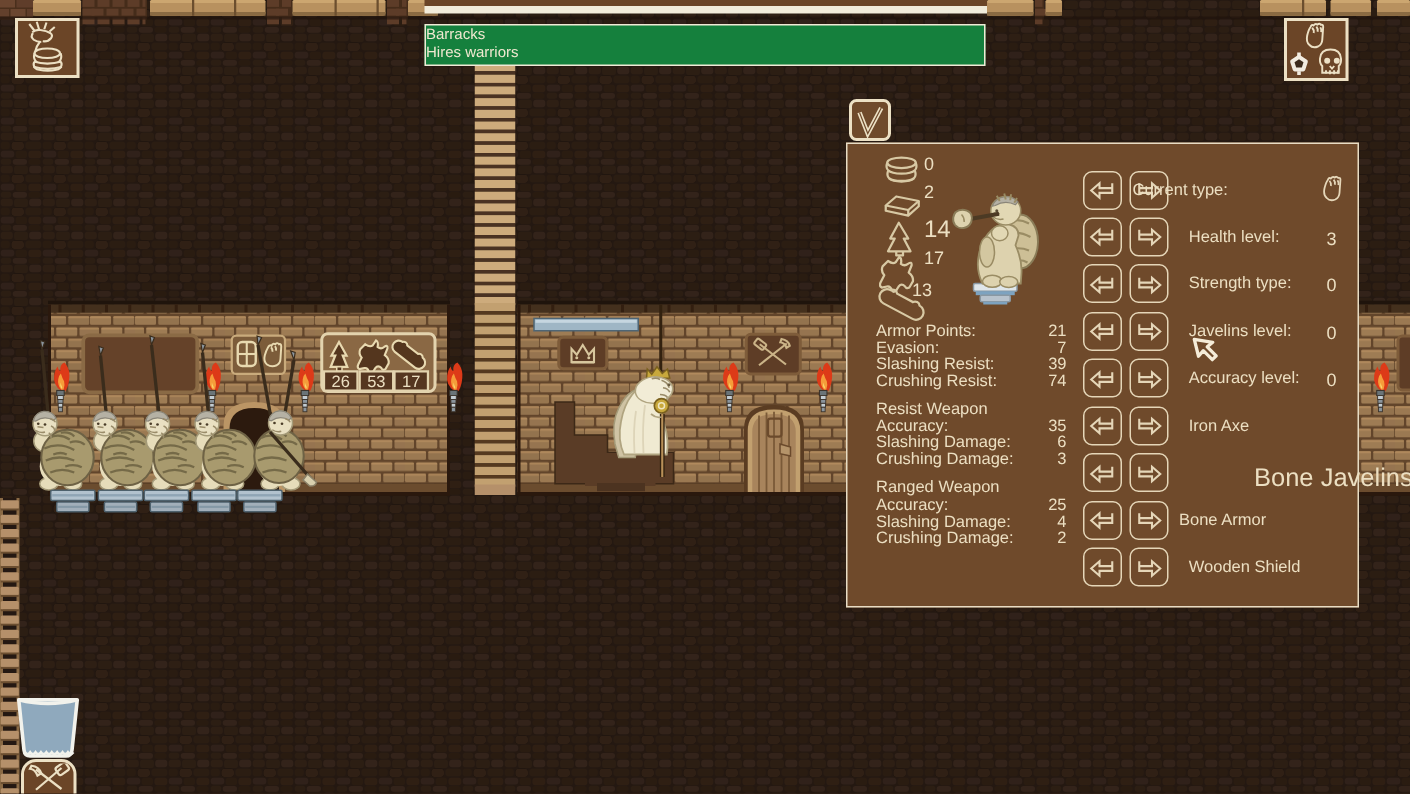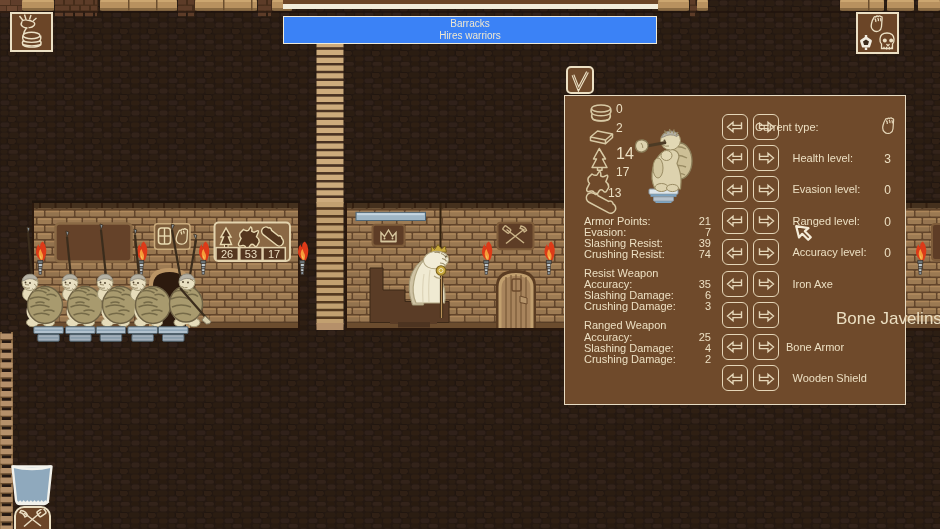--- a/index.html
+++ b/index.html
@@ -591,22 +591,22 @@
     <rect x="0.5" y="502.2000000000004" width="12" height="1.3" fill="#6b4e30"></rect>
 <rect x="0.5" y="506.3000000000004" width="12" height="5.8" rx="1" fill="#b5906a"></rect>
     <rect x="0.5" y="511.8000000000004" width="12" height="1.3" fill="#6b4e30"></rect>
 <rect x="0.5" y="515.9000000000004" width="12" height="5.8" rx="1" fill="#b5906a"></rect>
     <rect x="0.5" y="521.4000000000004" width="12" height="1.3" fill="#6b4e30"></rect>
 <rect x="0.5" y="525.5000000000005" width="12" height="5.8" rx="1" fill="#b5906a"></rect>
     <rect x="0.5" y="531.0000000000005" width="12" height="1.3" fill="#6b4e30"></rect>
 </svg>
 <div class="abs" style="left:283px;top:0;width:375px;height:4px;background:#6b4527"></div>
 <div class="abs" style="left:283px;top:4px;width:375px;height:5px;background:#f2ecda"></div>
-<div class="abs" style="left:283px;top:15.5px;width:372px;height:25.5px;background:#3b82f6;border:1.5px solid #f0ead6;
-text-align:center;color:#f0e8d0;font-size:10px;line-height:12.5px;padding-top:1px">Barracks<br>Hires warriors</div>
+<div class="abs" style="left:283px;top:15.5px;width:372px;height:25.5px;background:#15803d;border:1.5px solid #f0ead6;
+text-align:left;color:#f0e8d0;font-size:10px;line-height:12.5px;padding-top:1px">Barracks<br>Hires warriors</div>
 <div class="abs" style="left:10px;top:12px;width:38.5px;height:36px;background:#6b4527;border:2px solid #ece0c4"></div>
 <svg class="abs" style="left:12px;top:14px" width="38" height="36" viewBox="0 0 38 36">
 <g fill="none" stroke="#ece0c4" stroke-width="1.4">
 <path d="M11 6.5 l-3.5 -4.5 M14 5.5 l-1.5 -5 M17.5 5.5 l1.5 -4.5 M21 7 l3.5 -3"></path>
 <path d="M9.5 7.5 q2.5 -2 5.5 -1.5 q4 0.5 6.5 2 q2 1.5 0.5 3.5 q-2 2.5 -5.5 2"></path>
 <path d="M10 8 q-2 2.5 0.5 4.5 q2 1.5 5 1.5"></path>
 <path d="M14.5 14 q-2.5 3 -3 6.5"></path>
 <ellipse cx="19.5" cy="21.5" rx="8.5" ry="3.2"></ellipse>
 <path d="M11 21.5 q-1 3.5 1 5.5 q-2 0.5 -1.5 2.5 q0.5 2.5 3.5 3 q6 1.2 11.5 0 q3 -0.5 3.5 -3 q0.5 -2 -1.5 -2.5 q2 -2 1 -5.5"></path>
 <path d="M10.5 27 q9 2.8 18.5 0 M10.3 30.5 q9.5 2.8 19 0"></path>
@@ -767,22 +767,22 @@
 <div class="abs" style="left:722.3px;top:365.1px;width:23.4px;height:24px;background:#6f4a2b;border:1.5px solid #e5d6b8;border-radius:6px"></div>
 <svg class="abs" style="left:726px;top:369.6px" width="18" height="18" viewBox="0 0 18 18">
     <path d="M15.5 4.2 L15.5 7.4 L7 7.4 L7 4.2 L1.5 9 L7 13.8 L7 10.6 L15.5 10.6 Z" fill="none" stroke="#e5d6b8" stroke-width="1.4"></path>
   </svg>
 <div class="abs" style="left:753.1px;top:365.1px;width:24.2px;height:24px;background:#6f4a2b;border:1.5px solid #e5d6b8;border-radius:6px"></div>
 <svg class="abs" style="left:757px;top:369.6px" width="18" height="18" viewBox="0 0 18 18">
     <path d="M2.5 4.2 L2.5 7.4 L11 7.4 L11 4.2 L16.5 9 L11 13.8 L11 10.6 L2.5 10.6 Z" fill="none" stroke="#e5d6b8" stroke-width="1.4"></path>
   </svg>
 <div class="abs txt" style="left:755px;top:120.5px;font-size:11px;white-space:nowrap">Current type:</div>
 <div class="abs txt" style="left:792.5px;top:151.95px;font-size:11px;white-space:nowrap">Health level:</div>
-<div class="abs txt" style="left:792.5px;top:183.4px;font-size:11px;white-space:nowrap">Evasion level:</div>
-<div class="abs txt" style="left:792.5px;top:214.85px;font-size:11px;white-space:nowrap">Ranged level:</div>
+<div class="abs txt" style="left:792.5px;top:183.4px;font-size:11px;white-space:nowrap">Strength type:</div>
+<div class="abs txt" style="left:792.5px;top:214.85px;font-size:11px;white-space:nowrap">Javelins level:</div>
 <div class="abs txt" style="left:792.5px;top:246.3px;font-size:11px;white-space:nowrap">Accuracy level:</div>
 <div class="abs txt" style="left:792.5px;top:277.75px;font-size:11px;white-space:nowrap">Iron Axe</div>
 <div class="abs txt" style="left:836px;top:309.2px;font-size:17px;white-space:nowrap">Bone Javelins</div>
 <div class="abs txt" style="left:786px;top:340.65px;font-size:11px;white-space:nowrap">Bone Armor</div>
 <div class="abs txt" style="left:792.5px;top:372.1px;font-size:11px;white-space:nowrap">Wooden Shield</div>
 <div class="abs txt" style="left:878px;top:151.95px;width:13px;text-align:right;font-size:12px">3</div>
 <div class="abs txt" style="left:878px;top:183.4px;width:13px;text-align:right;font-size:12px">0</div>
 <div class="abs txt" style="left:878px;top:214.85px;width:13px;text-align:right;font-size:12px">0</div>
 <div class="abs txt" style="left:878px;top:246.3px;width:13px;text-align:right;font-size:12px">0</div>
 <svg class="abs" style="left:879.5px;top:117px" width="16" height="18" viewBox="0 0 16 18">

